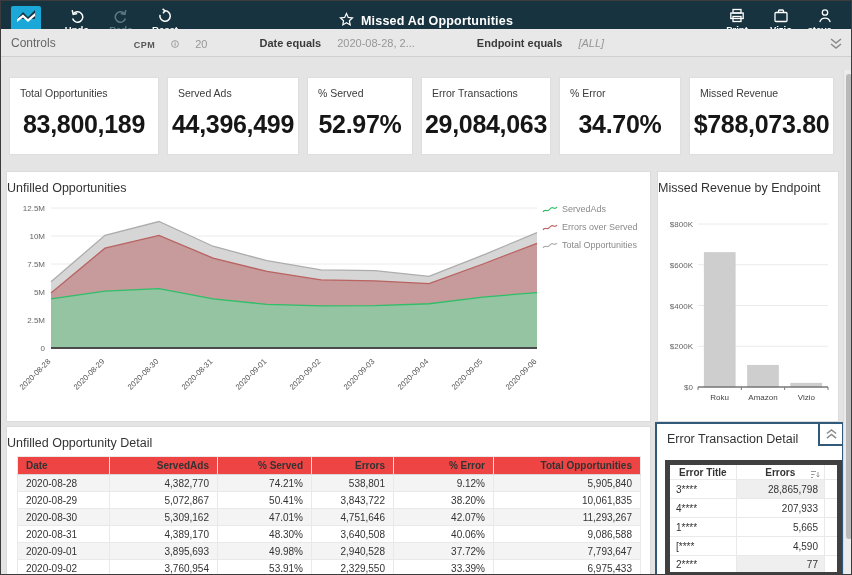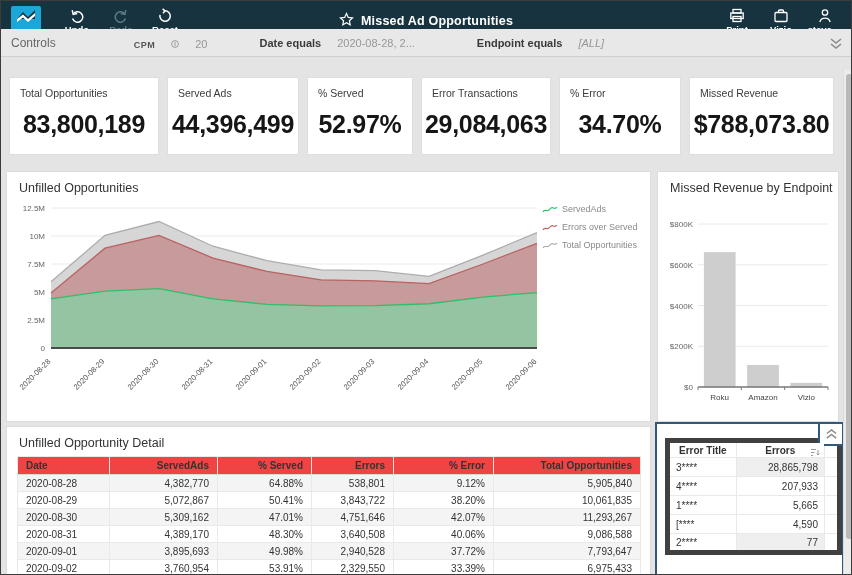--- a/index.html
+++ b/index.html
@@ -37,21 +37,21 @@
   
   #kpi-row { position:absolute; left:8px; top:7px; display:flex; gap:8px; }
   .kpi-card { background:#fff; border:1px solid #dedede; height:78px; position:relative; cursor:pointer; }
   .kpi-card:nth-child(1){width:150px;} .kpi-card:nth-child(2){width:132px;}
   .kpi-card:nth-child(3){width:106px;} .kpi-card:nth-child(4){width:130px;}
   .kpi-card:nth-child(5){width:122px;} .kpi-card:nth-child(6){width:145px;}
   .kpi-label { font-size:10.5px; color:#3b3b3b; padding:9px 0 0 10px; }
   .kpi-value { position:absolute; left:0; right:0; top:32px; text-align:center; font-size:25px; font-weight:600; color:#161616; letter-spacing:-.3px; white-space:nowrap; }
 
   .widget { position:absolute; background:#fff; border:1px solid #dcdcdc; }
-  .widget-title { font-size:12.5px; color:#333; padding:9px 0 0 12px; }
+  .widget-title { font-size:12.5px; color:#333; padding:9px 0 0 0; }
 
   
   #area-widget { left:5px; top:101px; width:645px; height:251px; }
   #area-svg { position:absolute; left:2px; top:26px; overflow:visible; }
   #area-legend { position:absolute; right:4px; top:32px; width:104px; }
   .legend-item { display:flex; align-items:center; gap:4px; margin-bottom:8px; cursor:pointer; }
   .legend-item span { font-size:9px; color:#8a8a8a; white-space:nowrap; }
 
   
   #bar-widget { left:656px; top:101px; width:182px; height:251px; }
@@ -327,21 +327,21 @@
               <th class="num">% Served</th>
               <th class="num">Errors</th>
               <th class="num">% Error</th>
               <th class="num">Total Opportunities</th>
             </tr>
           </thead>
           <tbody>
             <tr class="shade">
               <td class="txt">2020-08-28</td>
               <td class="num">4,382,770</td>
-              <td class="num">64.88%</td>
+              <td class="num">74.21%</td>
               <td class="num">538,801</td>
               <td class="num">9.12%</td>
               <td class="num">5,905,840</td>
             </tr>
             <tr>
               <td class="txt">2020-08-29</td>
               <td class="num">5,072,867</td>
               <td class="num">50.41%</td>
               <td class="num">3,843,722</td>
               <td class="num">38.20%</td>
@@ -383,20 +383,21 @@
         </table>
     </section>
 
     <section class="widget" id="error-widget">
       <div id="collapse-box">
         <svg width="13" height="12" viewBox="0 0 14 13" fill="none" stroke="#8a8a8a" stroke-width="1.6">
           <polyline points="2,6 7,2 12,6"></polyline>
             <polyline points="2,11 7,7 12,11"></polyline>
         </svg>
       </div>
+      <div class="widget-title">Error Transaction Detail</div>
       <table id="error-table">
           <colgroup>
             <col style="width: 70px;">
             <col style="width: 94px;">
             <col style="width: 14px;">
           </colgroup>
           <thead>
             <tr>
               <th>Error Title</th>
               <th class="val-h">Errors<svg width="10" height="9">

